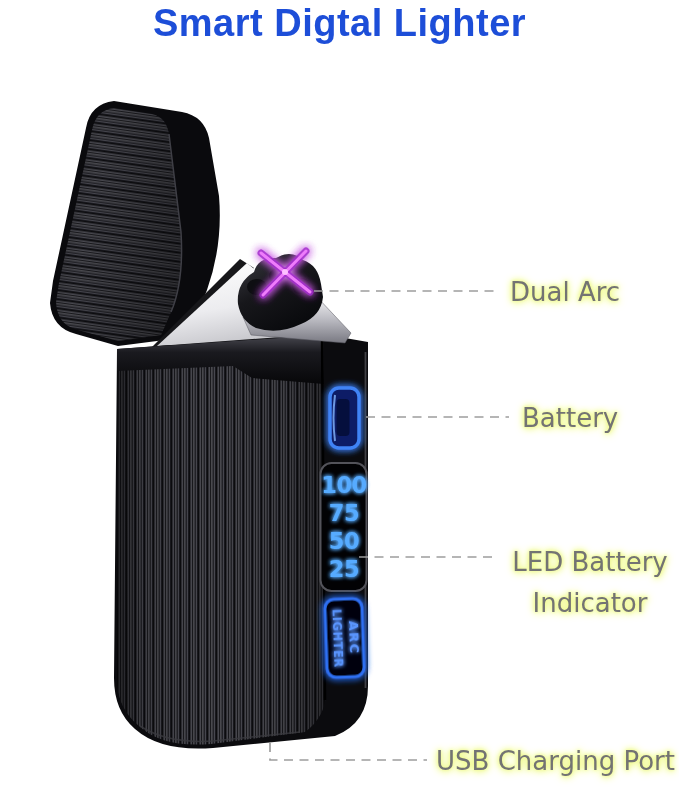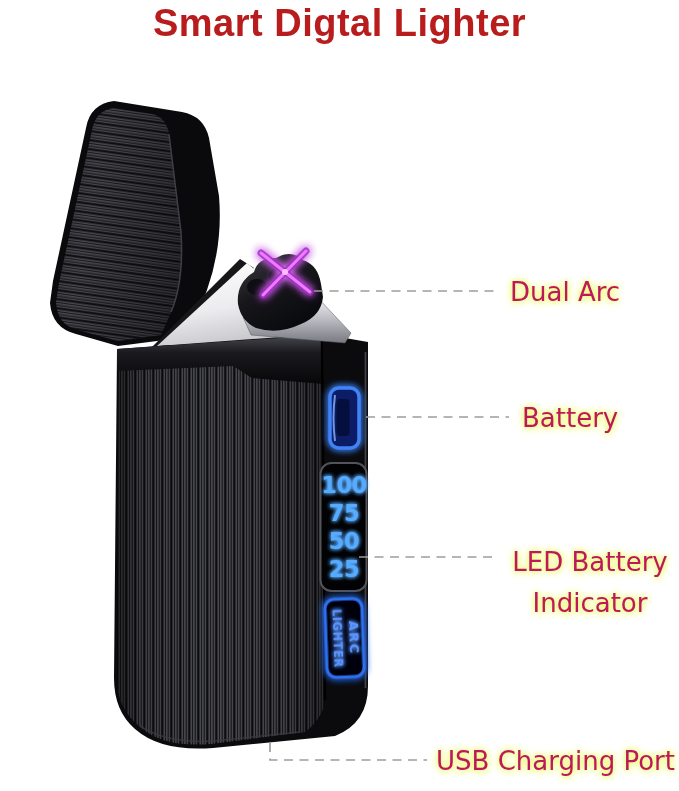--- a/index.html
+++ b/index.html
@@ -6,28 +6,28 @@
   body{
     width:679px;height:791px;position:relative;overflow:hidden;
     background:#ffffff;
     font-family:"Liberation Sans",sans-serif;
   }
   .title{
     position:absolute;top:2px;left:0;width:679px;
     text-align:center;
     font-family:"Liberation Sans",sans-serif;
     font-weight:bold;font-size:38px;letter-spacing:.5px;
-    color:#b91c1c;
+    color:#1d4ed8;
   }
   svg.scene{position:absolute;top:0;left:0;}
   .ann{
     position:absolute;
     font-family:"DejaVu Sans",sans-serif;
     font-size:26px;line-height:1.2;
-    color:#be185d;
+    color:#737373;
     text-shadow:0 0 3px #f0fb8e,0 0 6px #ecf96d,0 1px 9px #e9f75e;
     white-space:nowrap;
   }
   .ann-dual-arc{left:510px;top:277px;}
   .ann-switch{left:522px;top:403px;}
   .ann-led{left:496px;top:542px;width:188px;text-align:center;line-height:41px;white-space:normal;}
   .ann-usb{left:436px;top:746px;text-align:center;}
 </style>
 </head>
 <body>

